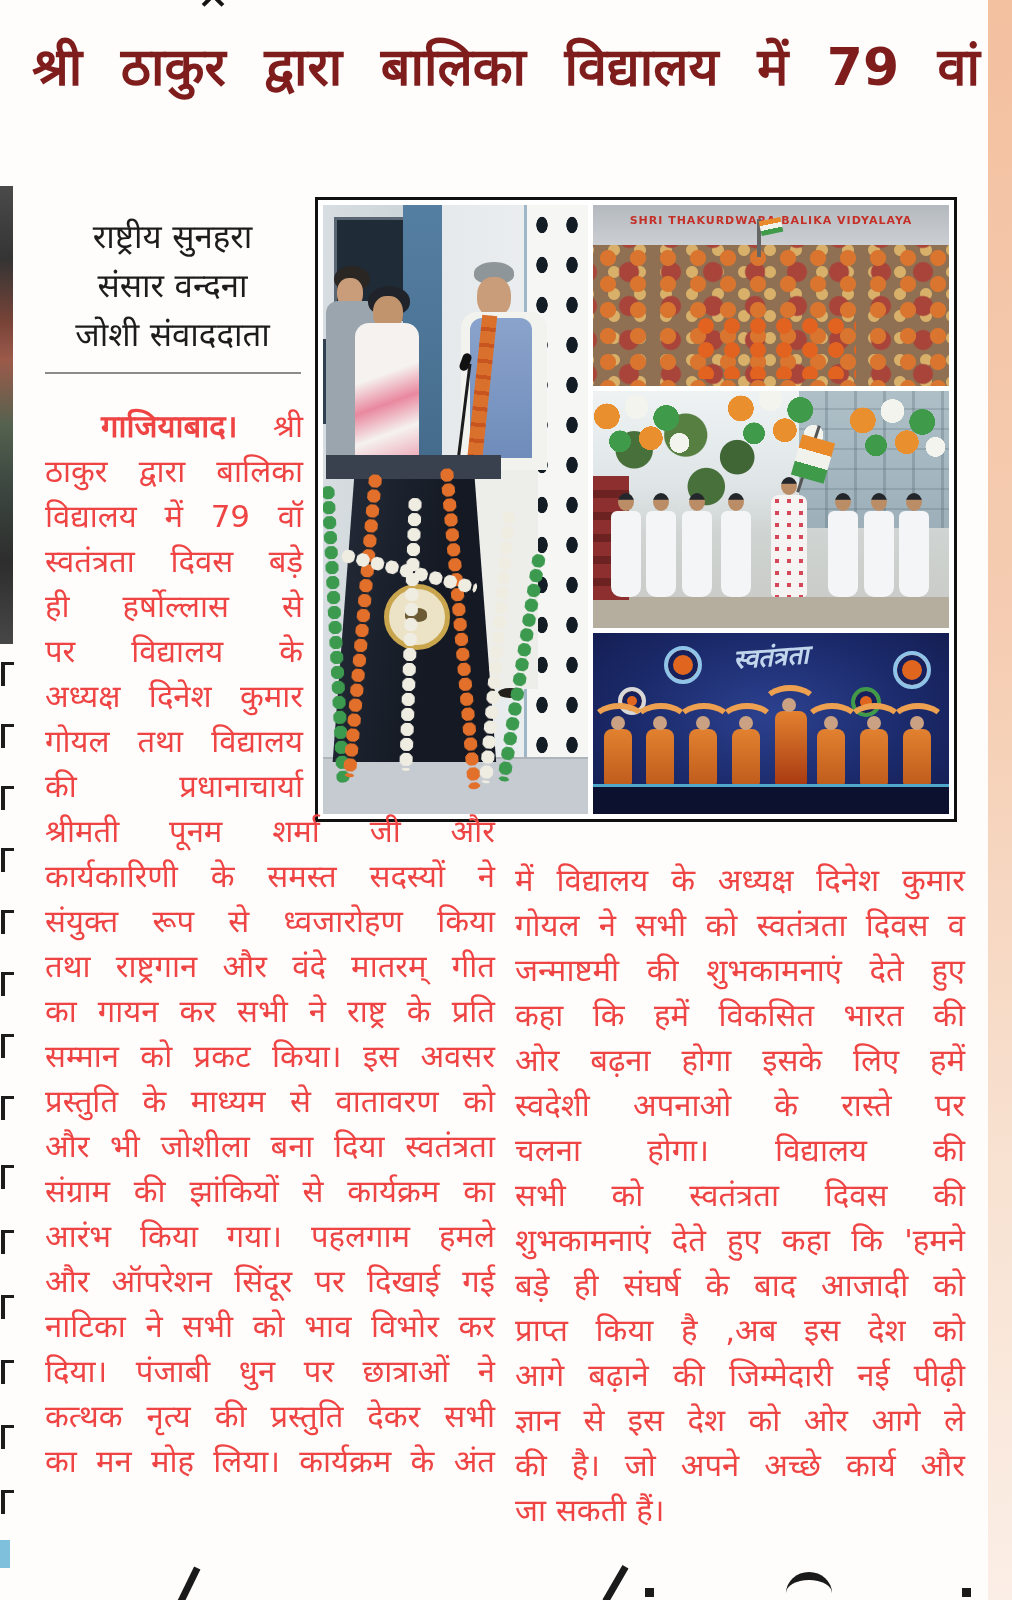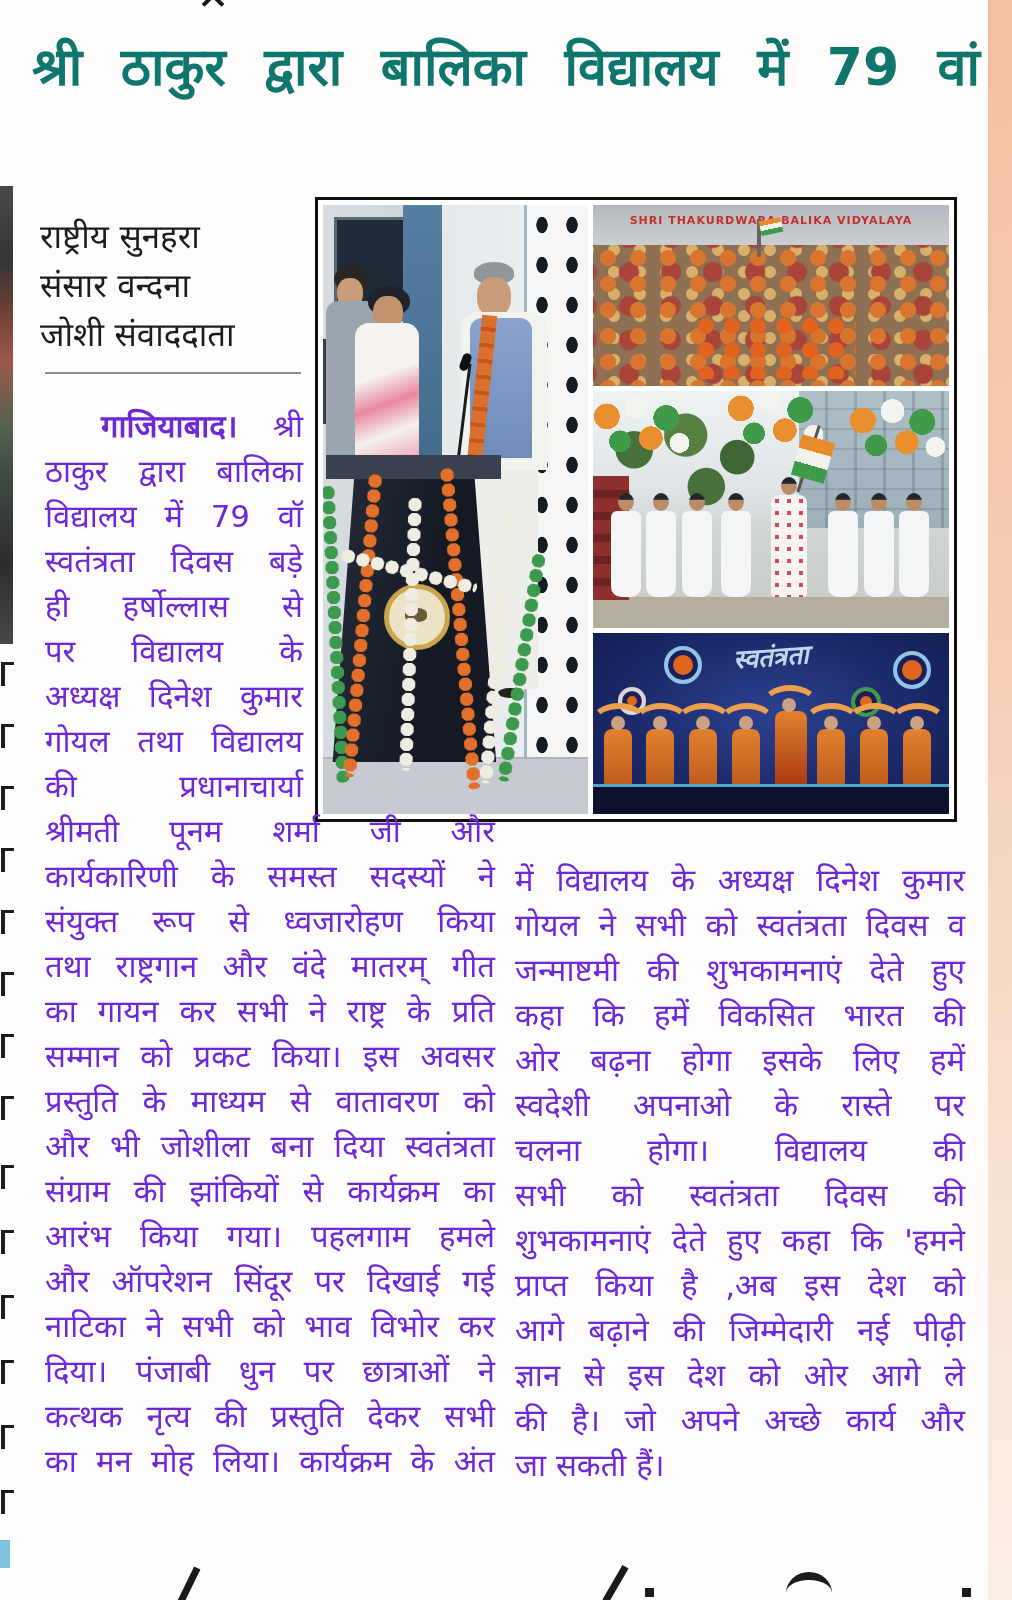--- a/index.html
+++ b/index.html
@@ -22,31 +22,31 @@
   .top-caret { left:205px; top:-4px; width:12px; height:12px;
     border-left:4px solid #151515; border-top:4px solid #151515; transform:rotate(45deg); }
   .bot-frag1 { left:185px; top:1566px; width:7px; height:40px; background:#1a1a1a; transform:rotate(26deg); }
   .bot-frag2 { left:612px; top:1564px; width:7px; height:40px; background:#1a1a1a; transform:rotate(30deg); }
   .bot-dot1  { left:645px; top:1588px; width:9px; height:9px; background:#1a1a1a; }
   .bot-arc   { left:786px; top:1572px; width:46px; height:34px;
     border-top:8px solid #1a1a1a; border-radius:50%; }
   .bot-dot2  { left:962px; top:1588px; width:9px; height:9px; background:#1a1a1a; }
 
   
-  .headline { left:32px; top:28px; width:948px; font-weight:700; color:#0f766e; }
+  .headline { left:32px; top:28px; width:948px; font-weight:700; color:#7f1d1d; }
   .headline .hl { font-size:52px; line-height:78px;
     text-align:justify; text-align-last:justify; }
 
   
   .byline { left:40px; top:212px; width:265px; font-size:33px; line-height:49px; color:#1c1c1c; }
-  .byline > div { }
+  .byline > div { text-align:center; }
   .byline-rule { left:45px; top:372px; width:256px; height:2px; background:#8c8c8c; }
 
   
-  .col { font-size:31px; line-height:45px; color:#6d28d9; }
+  .col { font-size:31px; line-height:45px; color:#ef4444; }
   .col-left  { left:45px; top:404px; width:450px; }
   .col-right { left:515px; top:858px; width:450px; }
   .jline { text-align:justify; text-align-last:justify; }
   .narrowblock { width:258px; }
   .col-right > div:last-child { text-align-last:left; }
   .indent { display:inline-block; width:56px; }
   b.dateline { font-weight:700; }
 
   
   .collage { left:315px; top:197px; width:642px; height:625px;
@@ -344,20 +344,21 @@
   <div class="abs col col-right">
       <div class="jline">में विद्यालय के अध्यक्ष दिनेश कुमार</div>
       <div class="jline">गोयल ने सभी को स्वतंत्रता दिवस व</div>
       <div class="jline">जन्माष्टमी की शुभकामनाएं देते हुए</div>
       <div class="jline">कहा कि हमें विकसित भारत की</div>
       <div class="jline">ओर बढ़ना होगा इसके लिए हमें</div>
       <div class="jline">स्वदेशी अपनाओ के रास्ते पर</div>
       <div class="jline">चलना होगा। विद्यालय की</div>
       <div class="jline">सभी को स्वतंत्रता दिवस की</div>
       <div class="jline">शुभकामनाएं देते हुए कहा कि 'हमने</div>
+      <div class="jline">बड़े ही संघर्ष  के बाद आजादी को</div>
       <div class="jline">प्राप्त किया है ,अब इस देश को</div>
       <div class="jline">आगे बढ़ाने की जिम्मेदारी नई पीढ़ी</div>
       <div class="jline">ज्ञान  से इस देश को ओर आगे ले</div>
       <div class="jline">की है। जो अपने अच्छे कार्य और</div>
       <div class="jline">जा सकती हैं।</div>
     </div>
 
 </div>
 
 </body></html>

